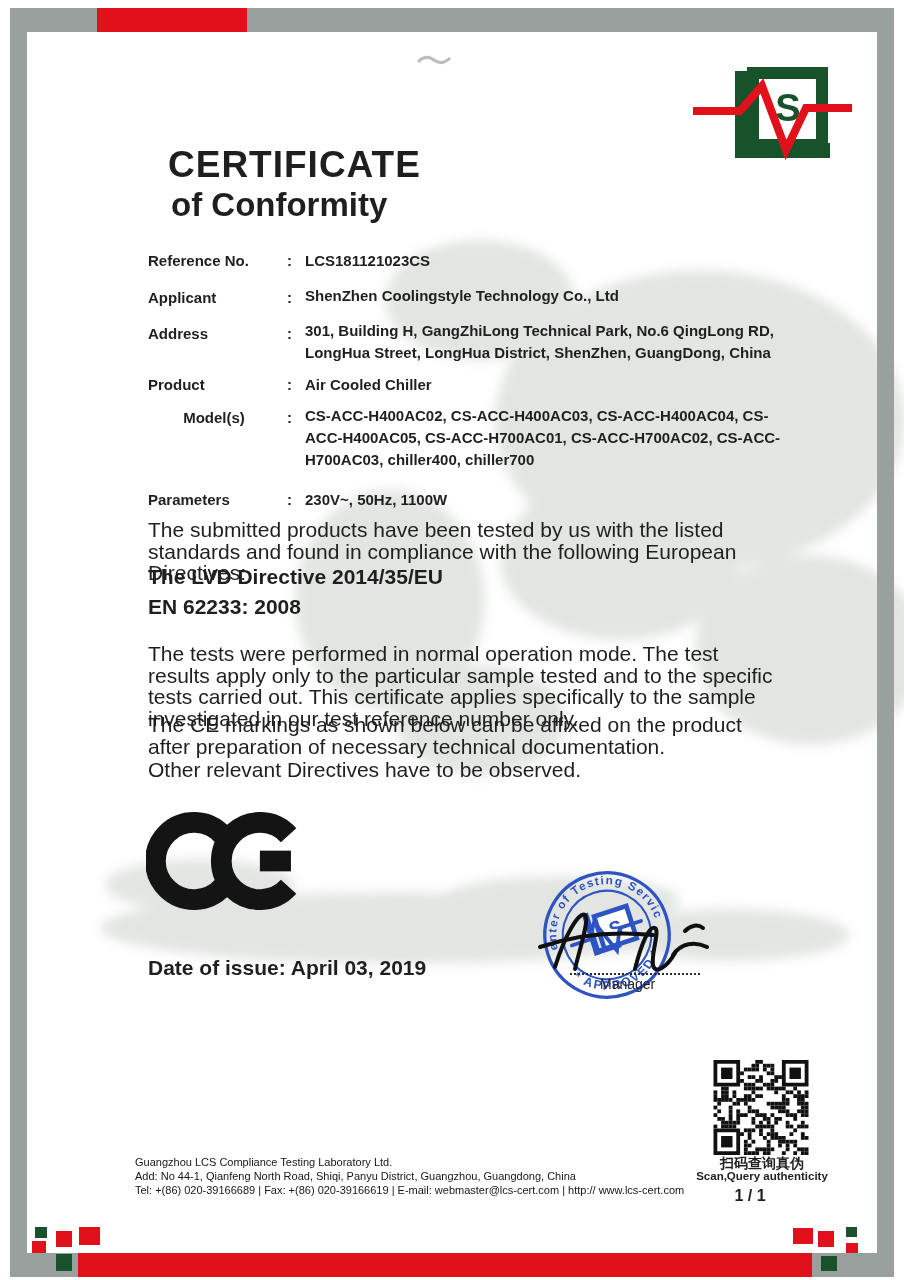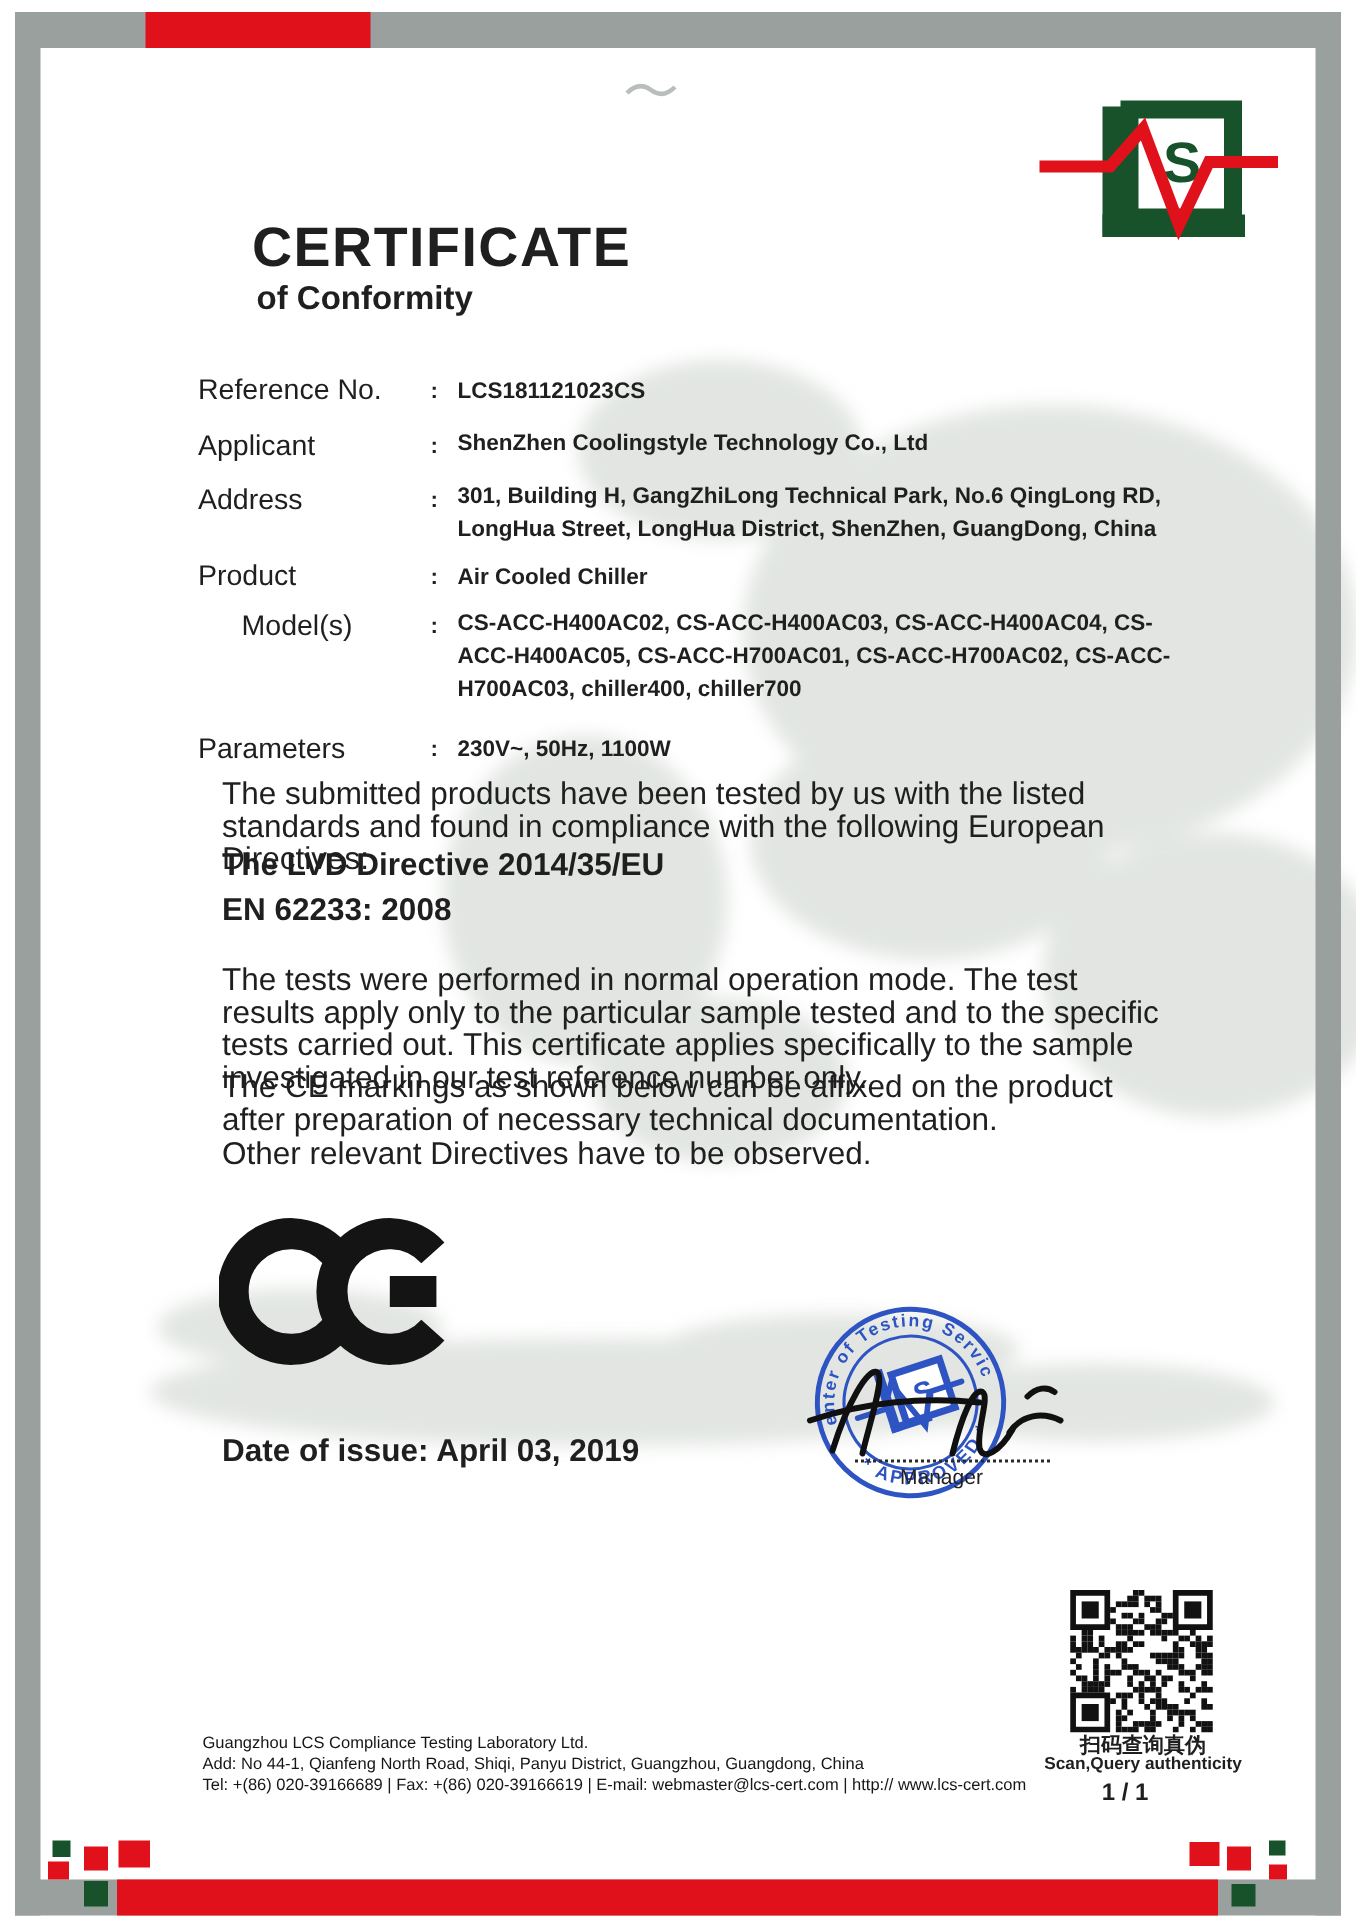--- a/index.html
+++ b/index.html
@@ -15,22 +15,22 @@
   
   .frame{position:absolute;background:var(--frame);z-index:5;}
   .deco{position:absolute;z-index:6;}
   .deco.red{background:var(--red);}
   .deco.green{background:var(--green);}
   
   #map-layer{position:absolute;left:0;top:0;z-index:0;}
   
   .content{position:absolute;z-index:2;}
   .title{left:168px;top:144px;font-size:37px;font-weight:700;letter-spacing:1px;}
-  .subtitle{left:171px;top:186px;font-size:22px;font-weight:700;}
-  .field-label{left:132px;width:132px;font-size:19px;font-weight:400;line-height:21px;}
+  .subtitle{left:171px;top:186px;font-size:33px;font-weight:700;}
+  .field-label{left:148px;width:132px;font-size:15px;font-weight:700;line-height:21px;}
   .field-colon{left:287px;font-size:15px;font-weight:700;line-height:21px;}
   .field-value{left:305px;width:480px;font-size:15px;font-weight:700;line-height:22px;}
   .para{left:148px;width:638px;font-size:21px;line-height:21.5px;}
   .bold{font-weight:700;}
   .footer-line{left:135px;font-size:11px;line-height:14px;color:#161616;}
   .qr-caption{left:681px;width:162px;text-align:center;font-weight:700;}
   .sig-dots{left:570px;top:955px;width:130px;height:18px;border-bottom:2px dotted #2a2a2a;z-index:4;}
   .manager{left:600px;top:976px;font-size:14px;color:#222;z-index:4;}
   svg text{font-family:"Liberation Sans",sans-serif;}
   .fill-green{fill:var(--green);}

